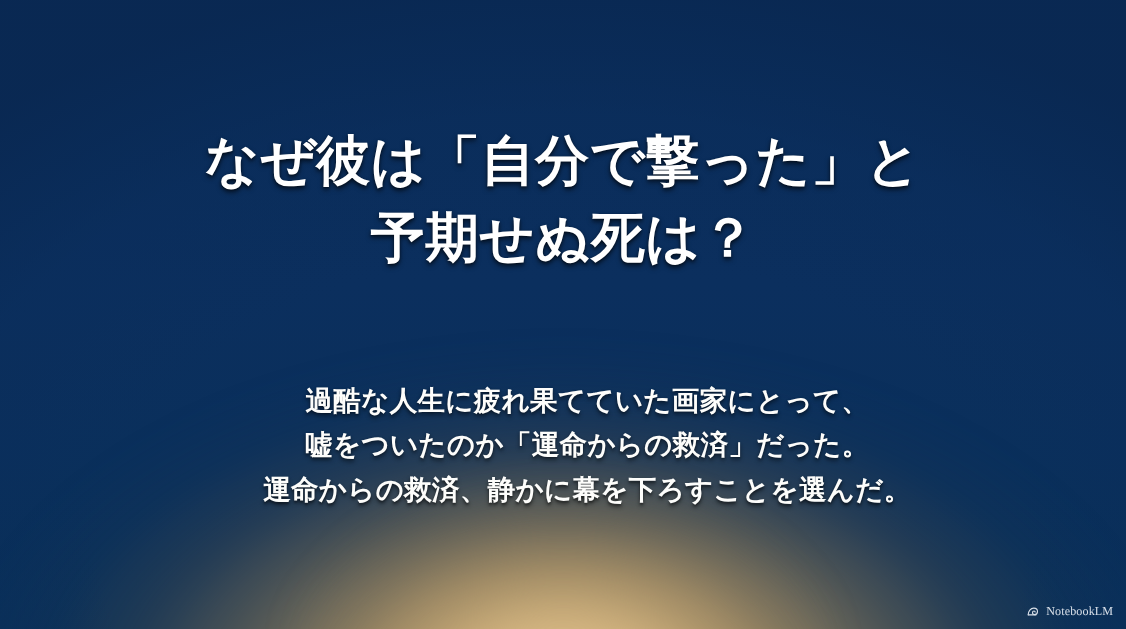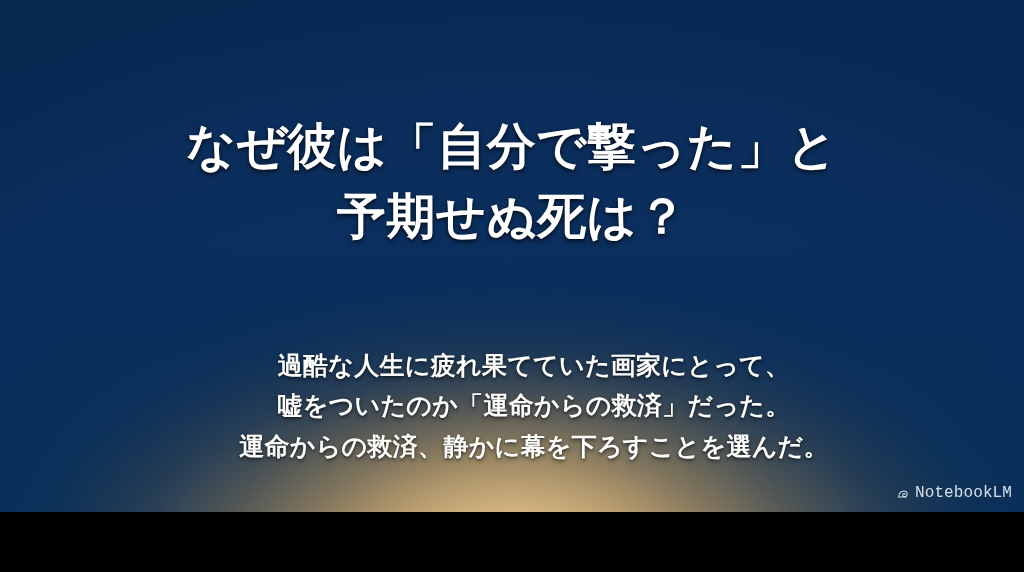--- a/index.html
+++ b/index.html
@@ -5,21 +5,21 @@
 <style>
   html, body {
     margin: 0;
     padding: 0;
     background: #000;
   }
 
   .slide {
     position: relative;
     width: 1024px;
-    height: 512px;
+    height: 572px;
     overflow: hidden;
     background-color: #0a2d5b;
     font-family: "Liberation Serif", "DejaVu Serif", serif;
     user-select: none;
   }
 
   
 
   .bg-base {
     position: absolute;
@@ -128,22 +128,22 @@
   
 
   .watermark {
     position: absolute;
     right: 12px;
     bottom: 10px;
     display: flex;
     align-items: center;
     gap: 5px;
     color: #e8edf4;
-    font-family: Liberation Mono, monospace;
-    font-size: 16px;
+    font-family: Liberation Serif, serif;
+    font-size: 11px;
     letter-spacing: 0.1px;
     opacity: 0.92;
   }
 
   .watermark svg {
     display: block;
   }
 </style>
 </head>
 <body>

